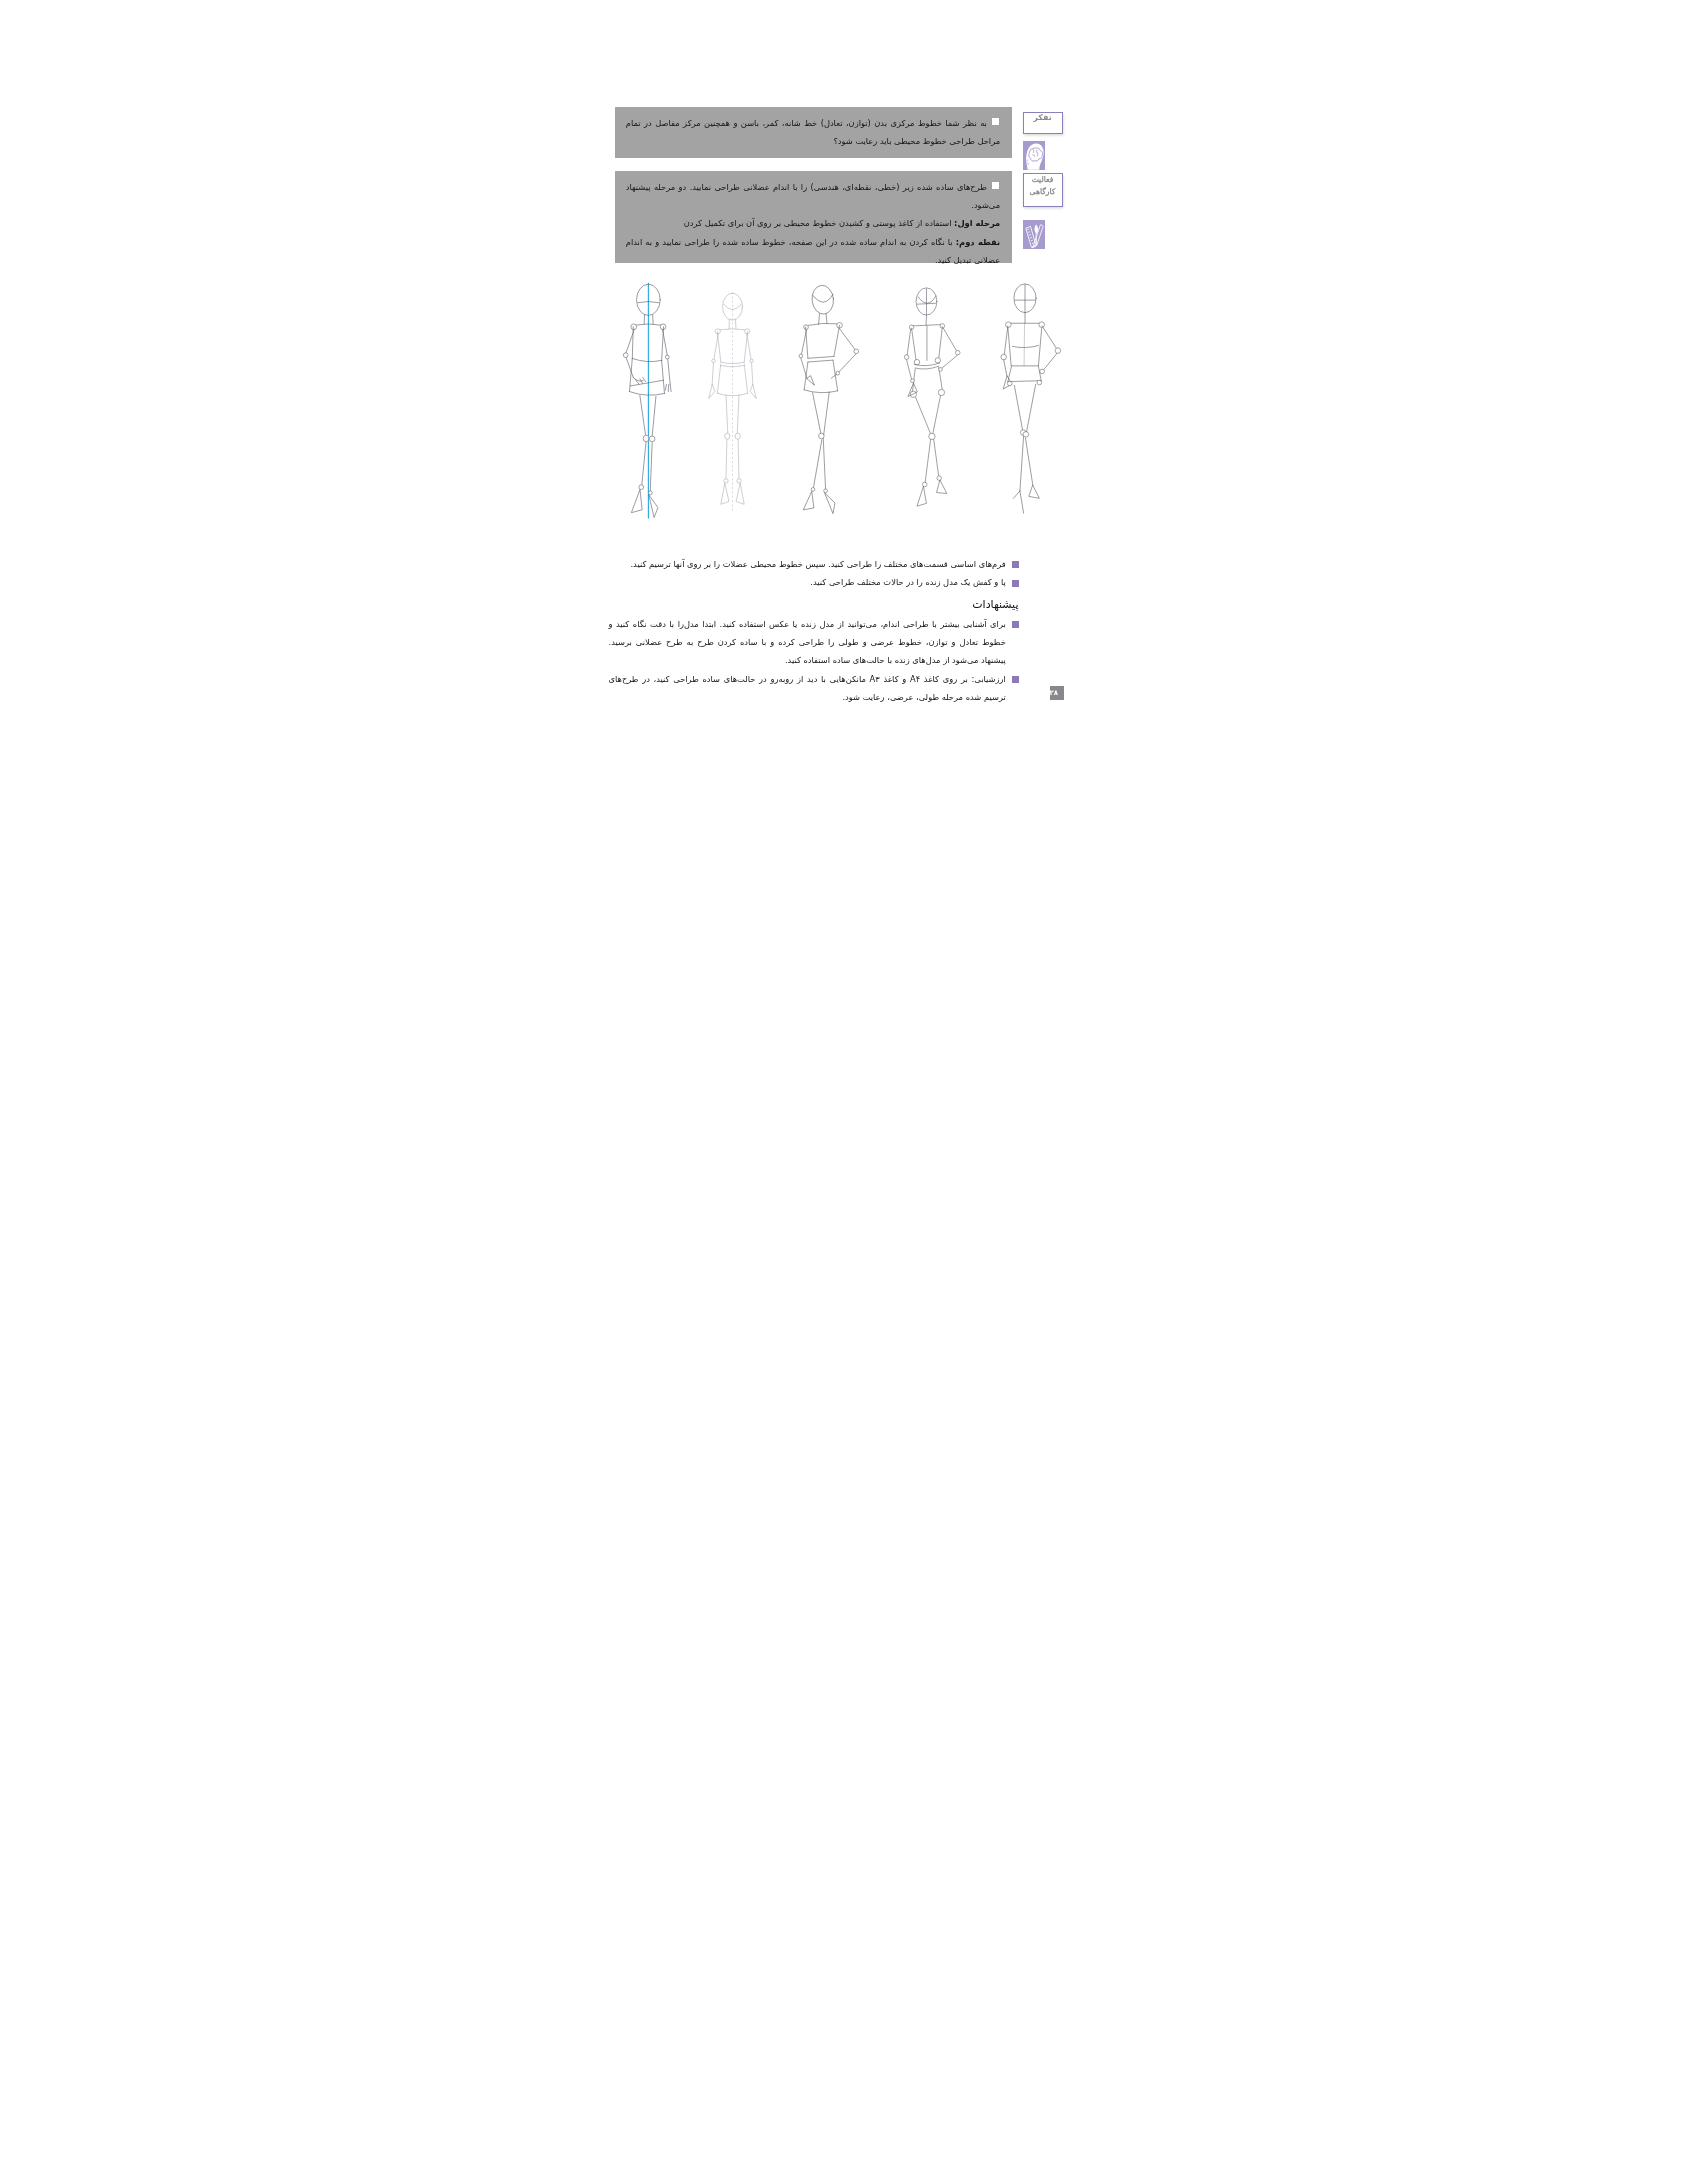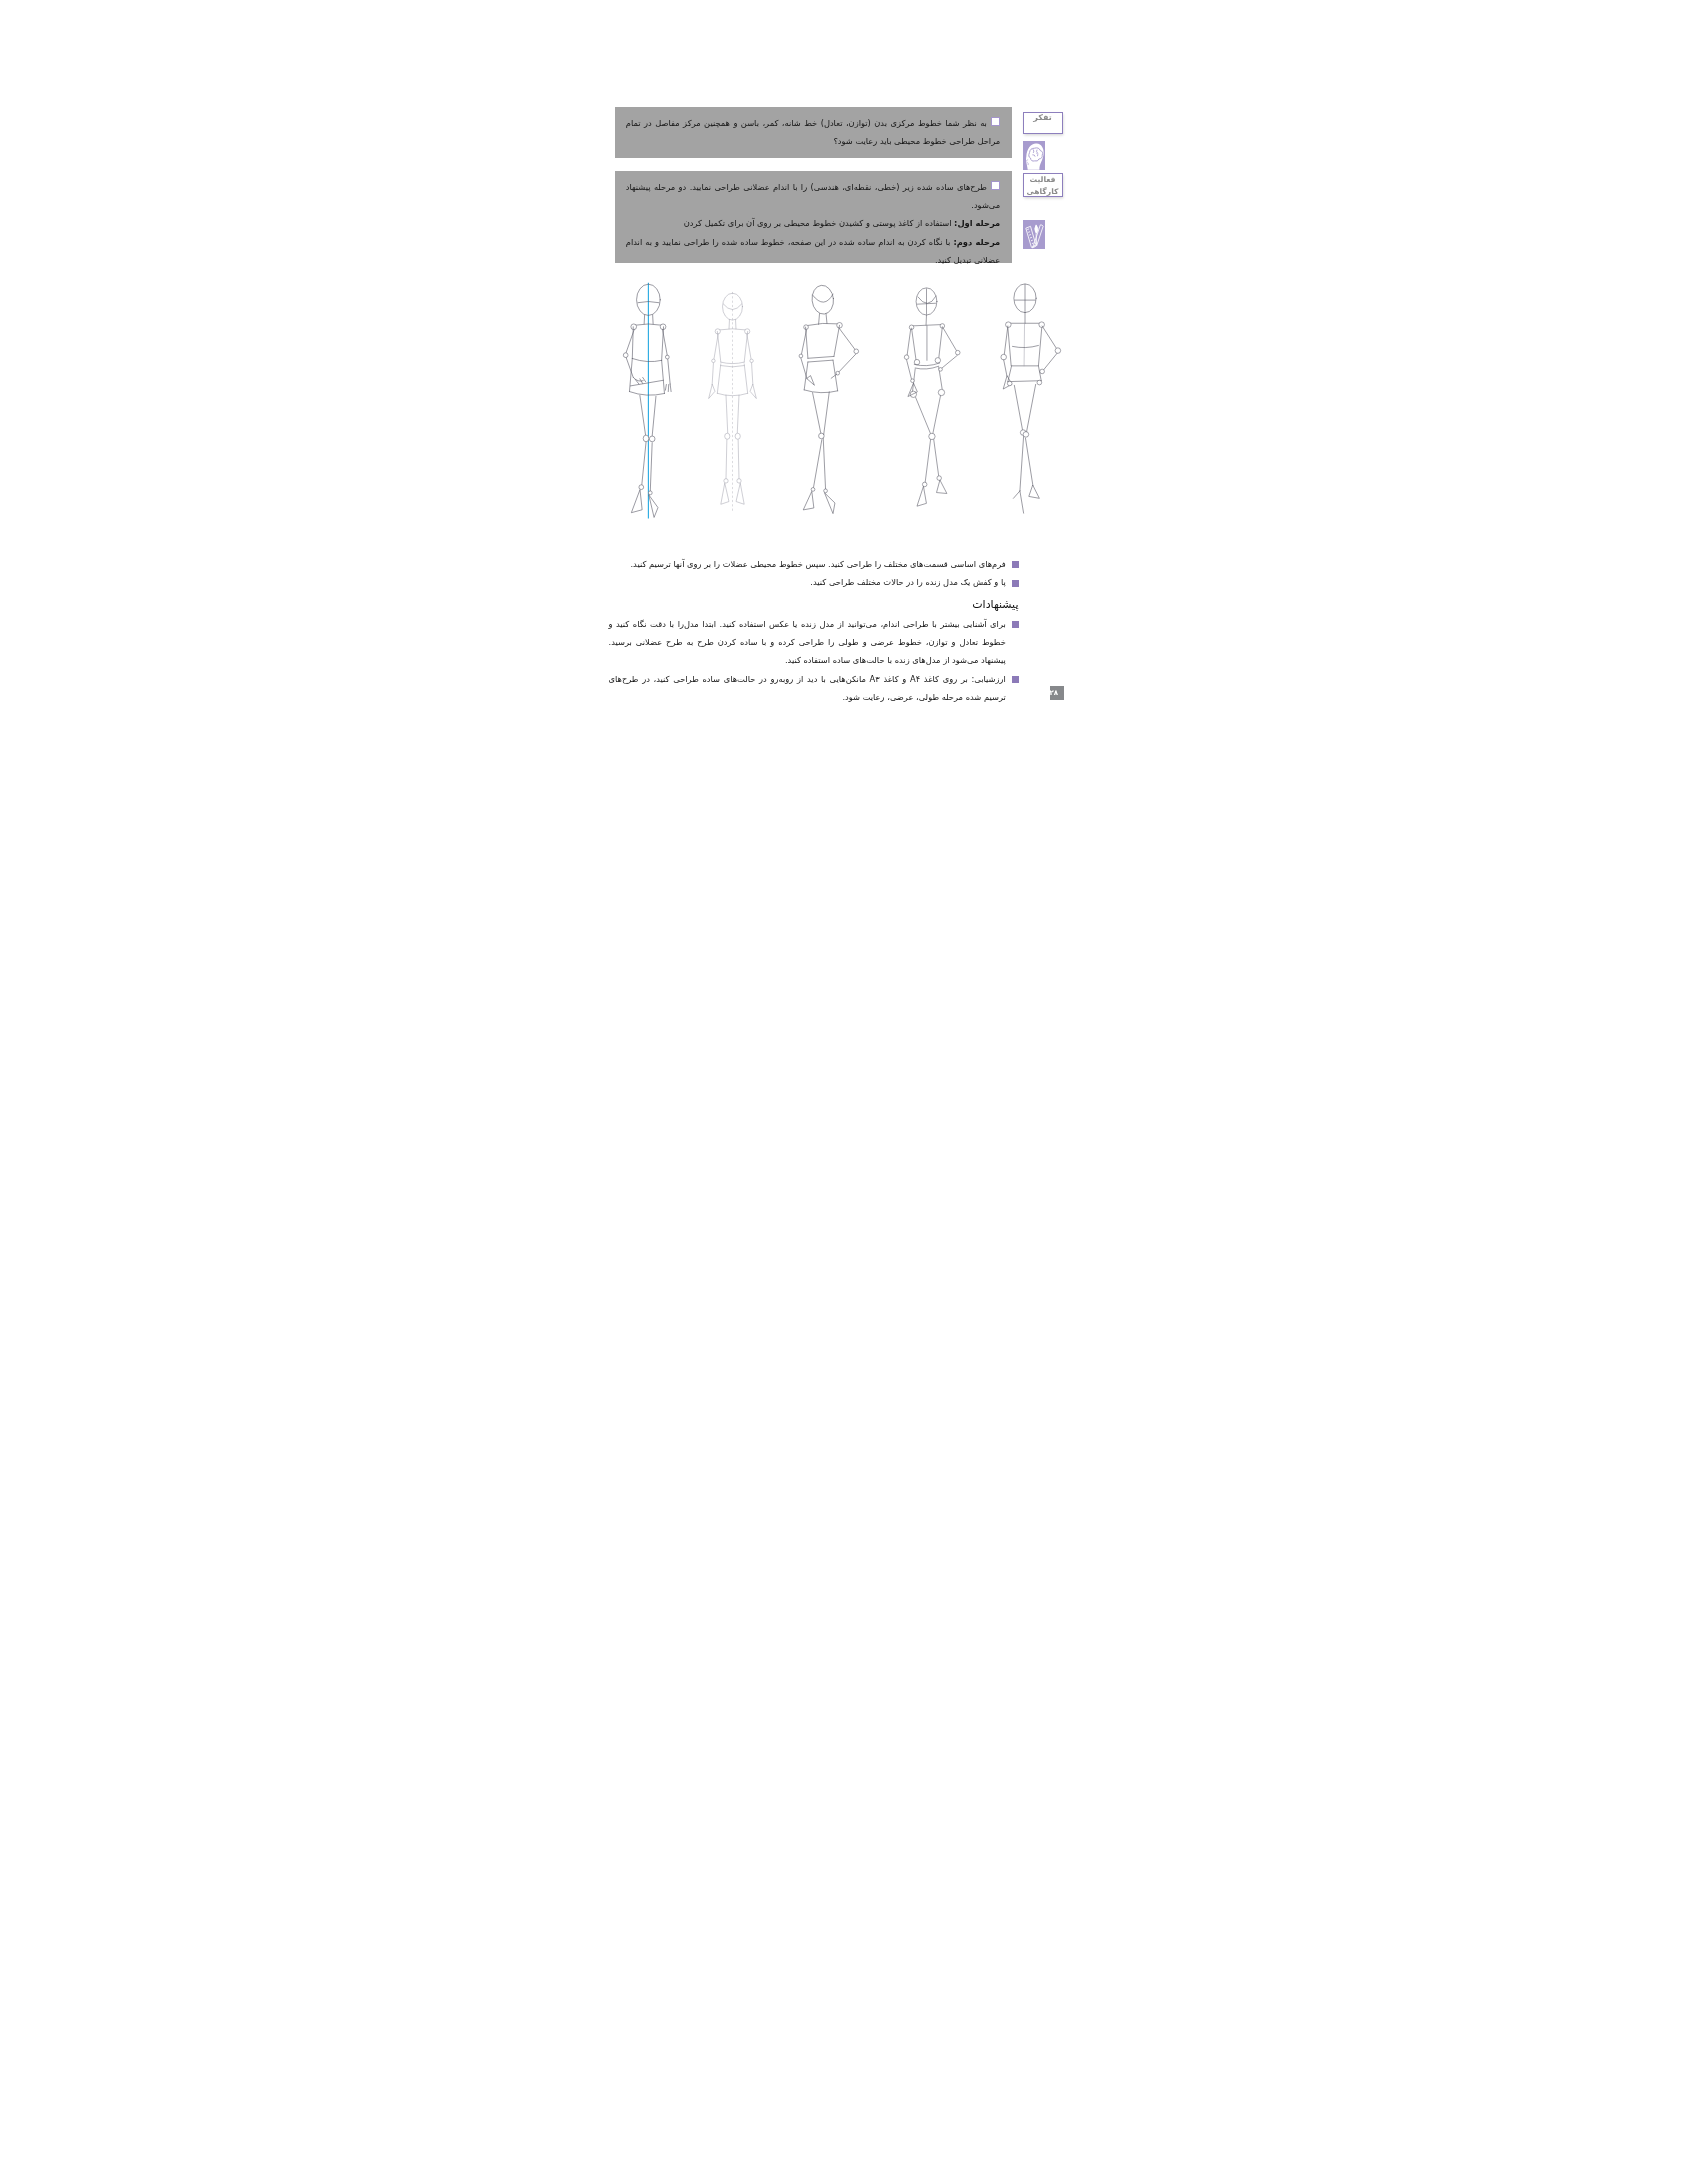--- a/index.html
+++ b/index.html
@@ -32,21 +32,21 @@
   
   .side-label{
     position:absolute;left:460px;width:40px;
     background:#ffffff;border:1.2px solid #8d7fbd;
     box-sizing:border-box;
     display:flex;flex-direction:column;align-items:center;
     color:#8a8a8a;font-weight:bold;text-align:center;
     box-shadow:1.4px 1.9px 2.8px rgba(0,0,0,.18);
   }
   .side-label--think{top:112px;height:22px;font-size:8px;}
-  .side-label--activity{top:173px;height:24px;font-size:7.6px;line-height:1.55;}
+  .side-label--activity{top:173px;height:34px;font-size:7.6px;line-height:1.55;font-family:Liberation Serif, serif;}
   .side-icon{
     position:absolute;left:460px;width:22px;height:29px;
     background:#a79bce;overflow:hidden;
   }
   .side-icon--brain{top:141px;}
   .side-icon--tools{top:220px;}
   .side-icon svg{display:block;width:100%;height:100%;}
   
   .figures{
     position:absolute;left:45px;top:279px;width:461px;height:247px;
@@ -108,21 +108,21 @@
         <path d="M27,26 q-4,-8 1,-16 q6,7 2,16 q-1,3 -3,0 Z" fill="#ffffff"></path>
         <path d="M28,28 l1,26"></path>
         <path d="M43,13 l-14,42 M37,10 l-14,42 M37,10 q4,-1 6,3 M23,52 l-3,7 l7,-3 Z"></path>
       </g>
     </svg>
   </div>
 
   <div class="pbox pbox--activity">
     <p class="fa"><span class="chk"></span><span>طرح‌های ساده شده زیر (خطی، نقطه‌ای، هندسی) را با اندام عضلانی طراحی نمایید. دو مرحله پیشنهاد می‌شود.</span></p>
     <p class="fa"><span class="lead">مرحله اول:</span><span> استفاده از کاغذ پوستی و کشیدن خطوط محیطی بر روی آن برای تکمیل کردن</span></p>
-    <p class="fa"><span class="lead">مرحله دوم:</span><span> با نگاه کردن به اندام ساده شده در این صفحه، خطوط ساده شده را طراحی نمایید و به اندام عضلانی تبدیل کنید.</span></p>
+    <p class="fa"><span class="lead">نقطه دوم:</span><span> با نگاه کردن به اندام ساده شده در این صفحه، خطوط ساده شده را طراحی نمایید و به اندام عضلانی تبدیل کنید.</span></p>
   </div>
 
   <div class="figures">
 
     <div class="fig">
       <svg viewBox="0 0 160 520" width="77">
         <line class="balance" x1="84" y1="8" x2="84" y2="506"></line>
         <ellipse class="sk" cx="84" cy="44" rx="25" ry="33"></ellipse>
         <path class="sk" d="M62,50 Q84,45 106,50"></path>
         <path class="sk" d="M76,76 L75,95 M93,76 L94,95"></path>

